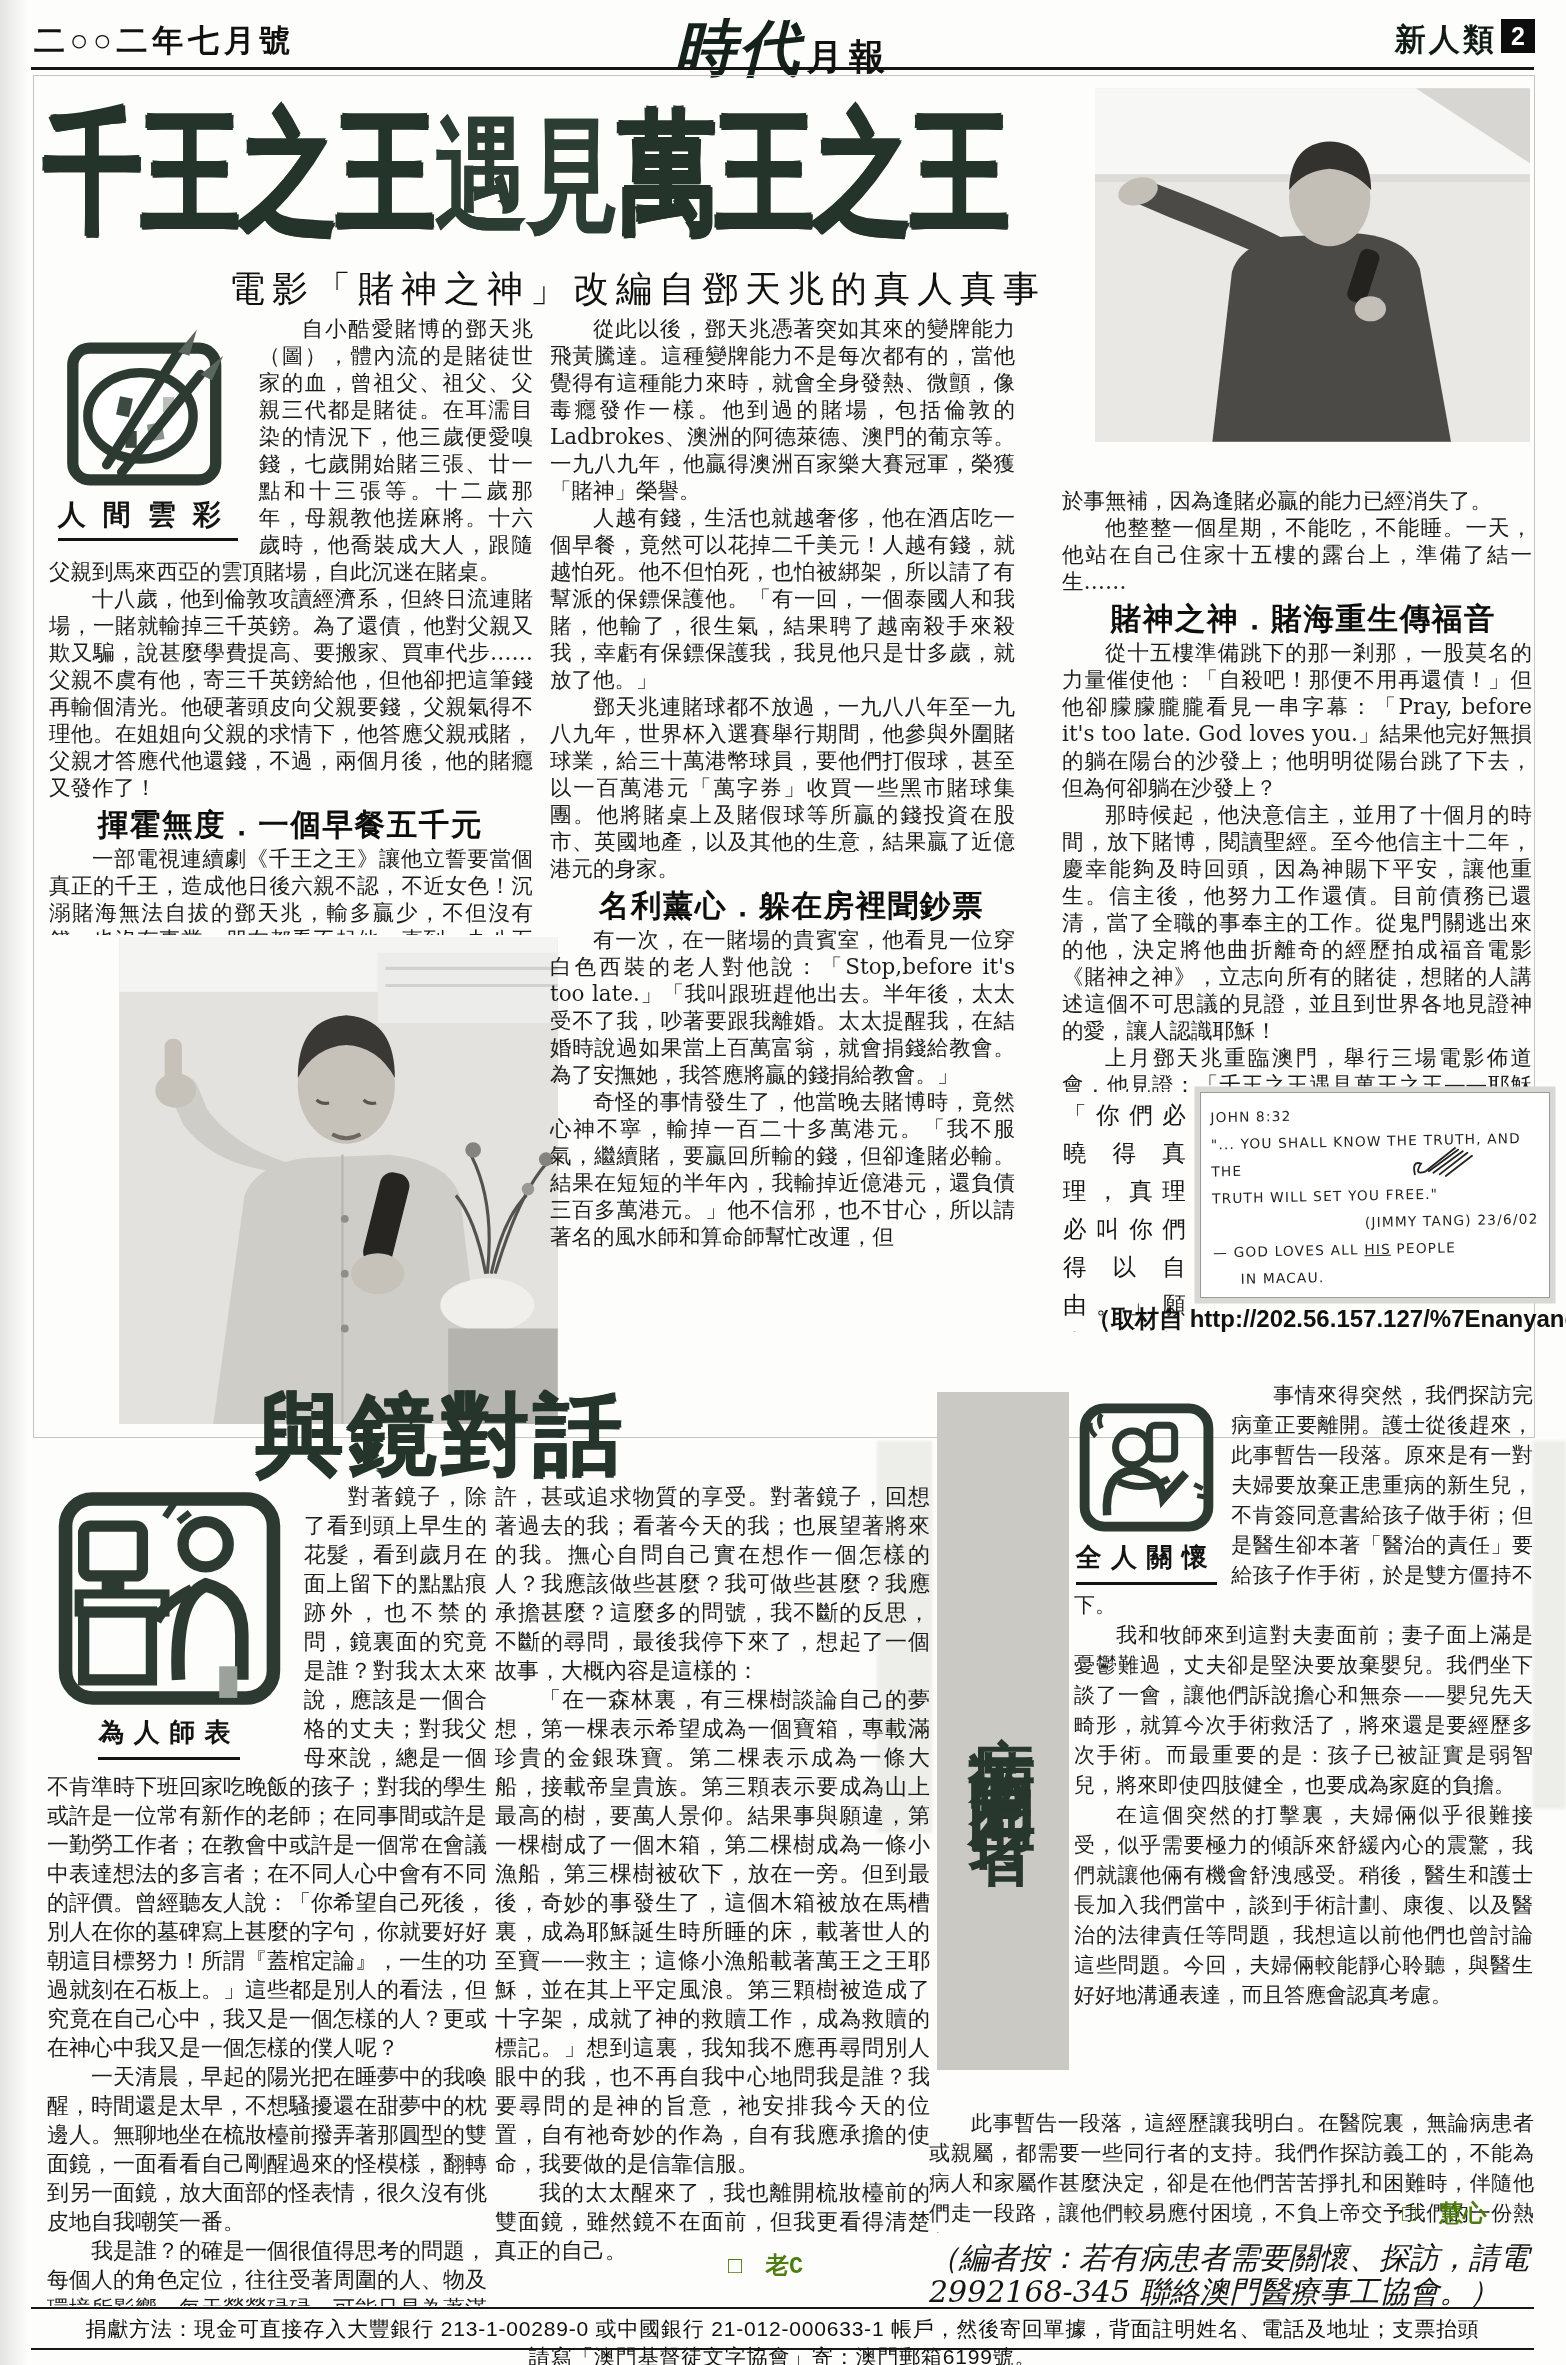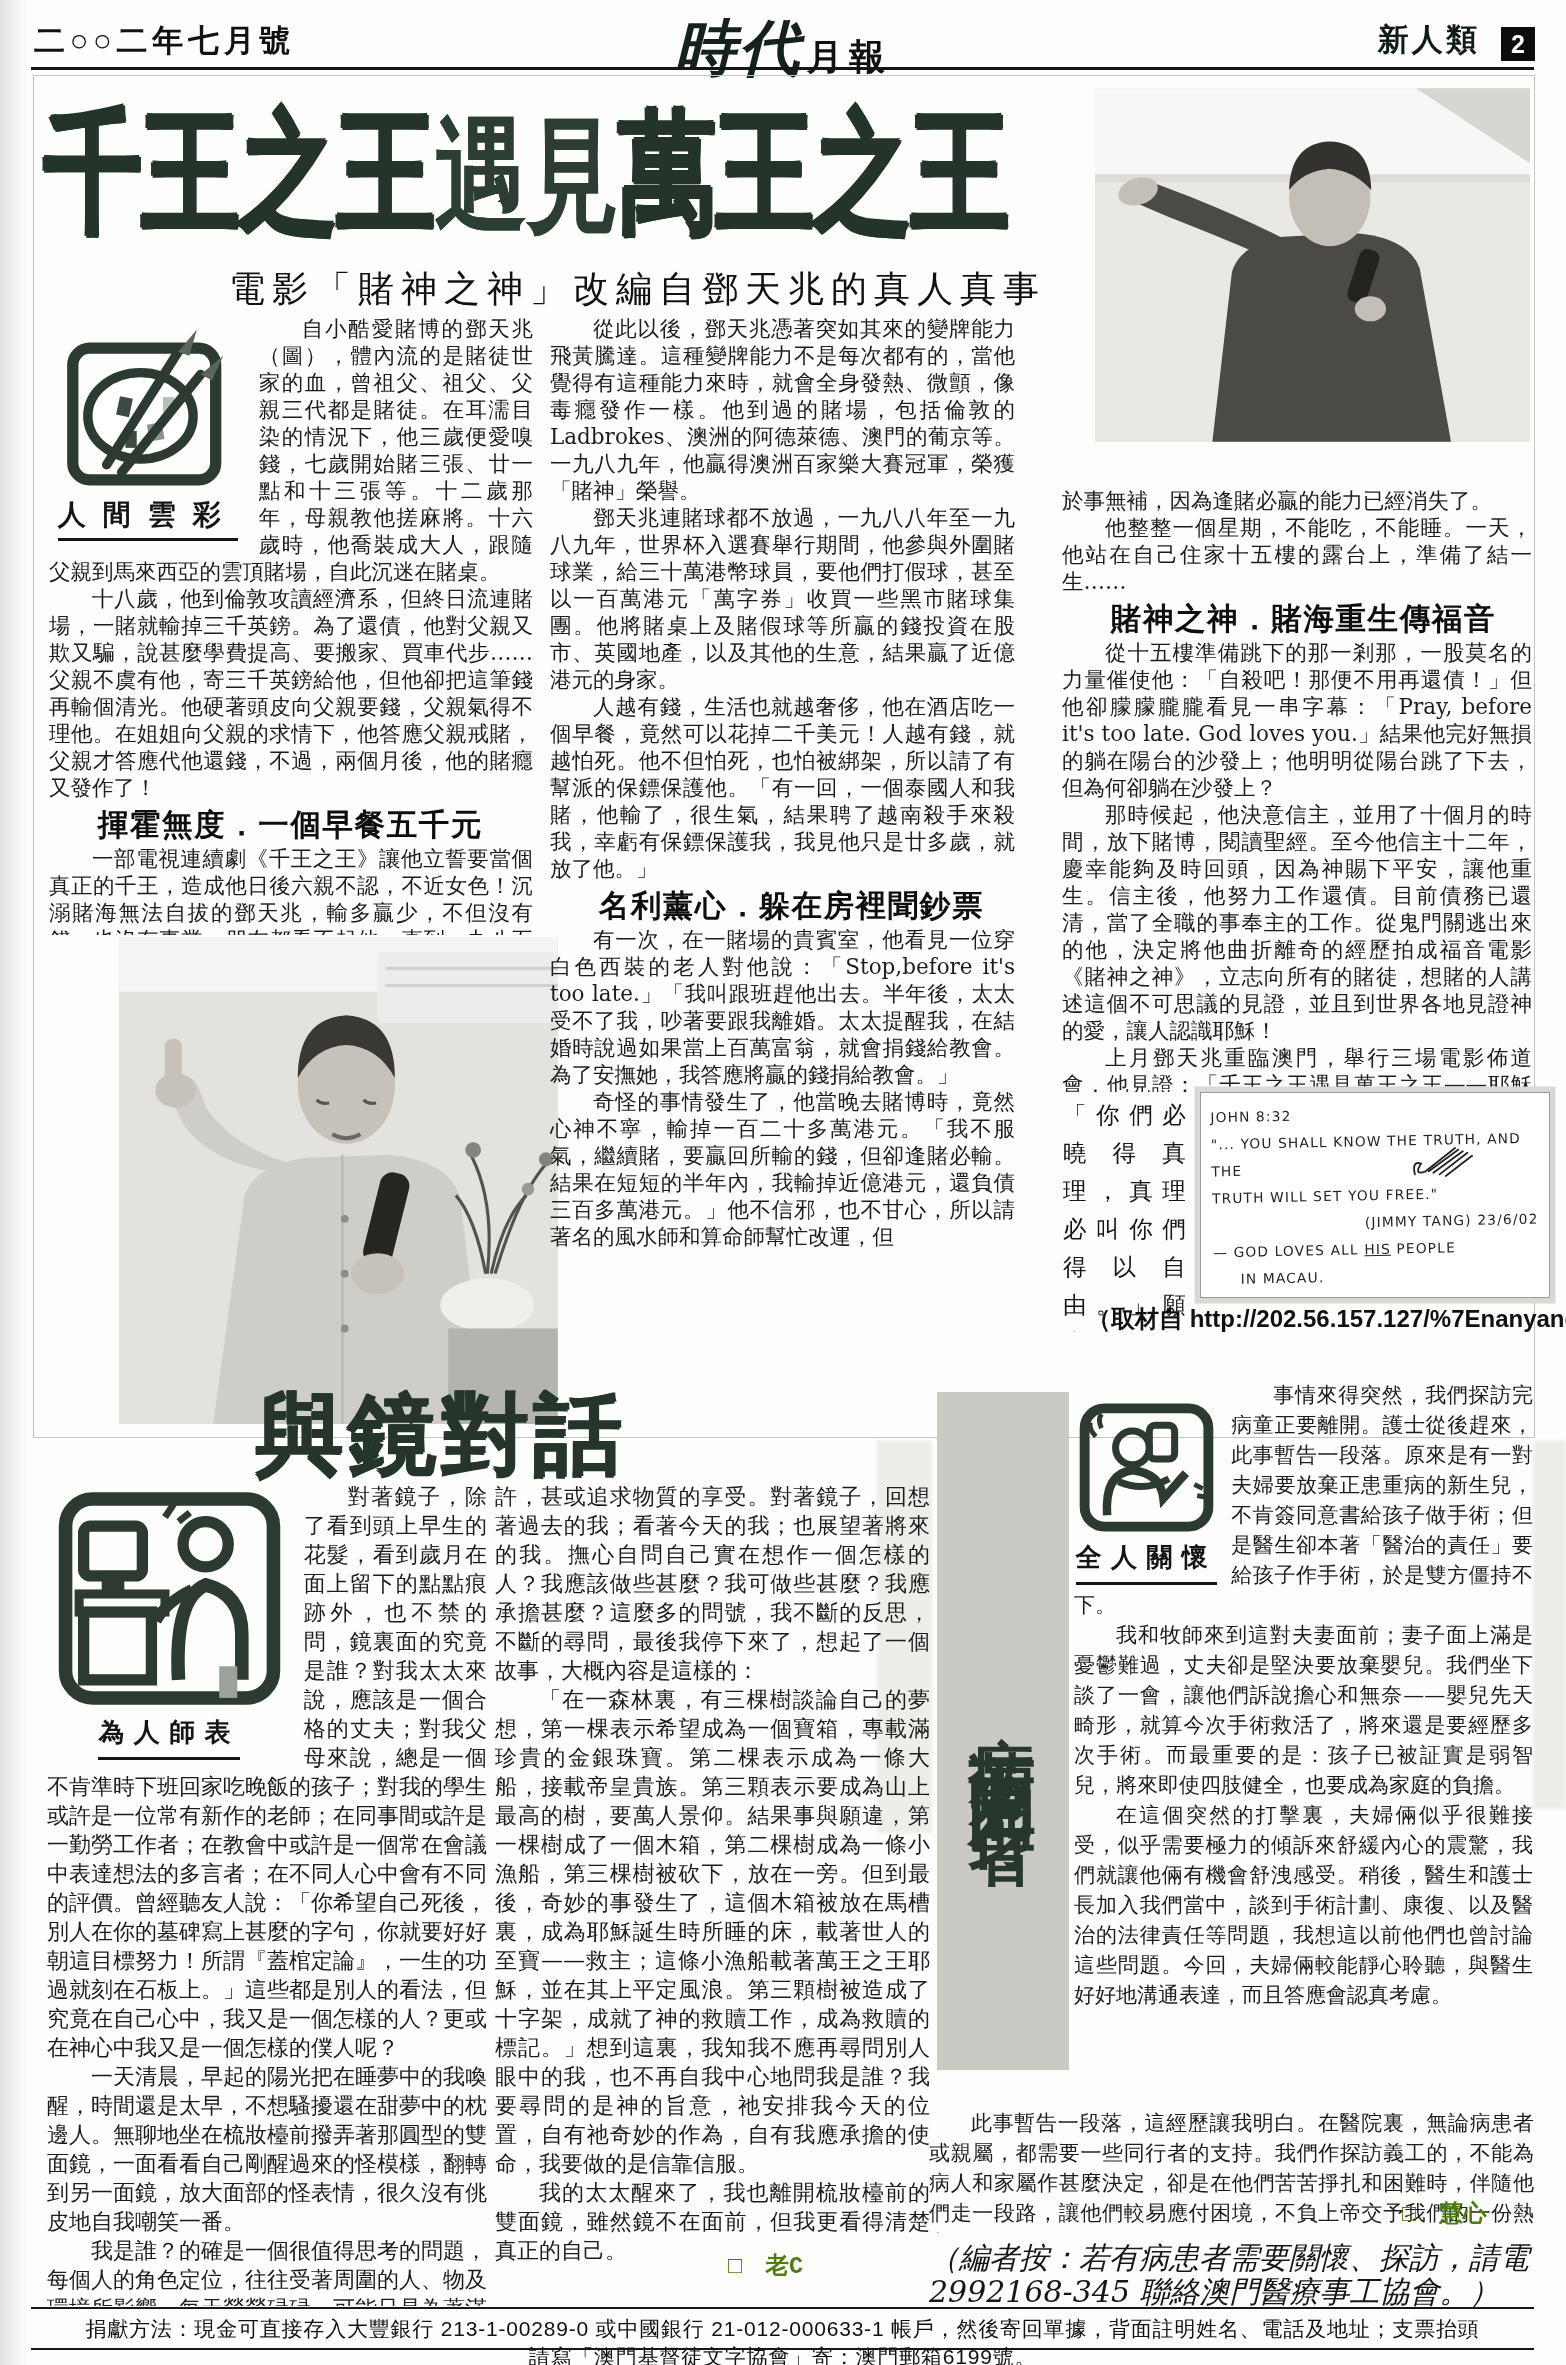--- a/index.html
+++ b/index.html
@@ -8,21 +8,21 @@
   .abs{position:absolute;}
   .scan-left{position:absolute;left:0;top:0;width:28px;height:2366px;
              background:linear-gradient(90deg,rgba(0,0,0,.10),rgba(0,0,0,0));}
   .scan-blot{position:absolute;background:rgba(120,120,115,.12);filter:blur(1.6px);}
   
   .hdr-date{left:34px;top:20.4px;font-family:"Liberation Sans",sans-serif;font-weight:700;
             font-size:31px;letter-spacing:4.7px;color:#111;}
   .masthead{left:50%;top:7.8px;transform:translateX(-50%);white-space:nowrap;}
   .mast-main{font-size:61px;font-weight:900;font-style:italic;color:#14221b;letter-spacing:3.1px;}
   .mast-sub{font-family:"Liberation Sans",sans-serif;font-weight:700;font-size:36px;color:#111;letter-spacing:6.3px;}
-  .hdr-right{right:31px;top:19px;display:flex;align-items:flex-end;gap:21px;margin-left:8px;}
+  .hdr-right{right:31px;top:19px;display:flex;align-items:flex-start;gap:4px;margin-left:8px;}
   .hdr-section{font-family:"Liberation Sans",sans-serif;font-weight:900;font-size:31px;letter-spacing:3.1px;color:#101b15;}
   .pagenum{width:34px;height:34px;background:#0d0d0d;color:#fff;display:flex;align-items:center;
            justify-content:center;font-family:"Liberation Sans",sans-serif;font-weight:700;font-size:25px;}
   .hdr-rule{left:31px;top:67px;width:1503px;height:3.1px;background:#161616;}
   .main-box{left:33px;top:75px;width:1500px;height:1361px;border:0.8px solid #c4c4c0;}
   
   .headline{left:44px;top:85px;transform:scaleX(.74);transform-origin:left top;white-space:nowrap;
             color:#24342b;}
   .hl-heavy{font-family:"Liberation Sans",sans-serif;font-weight:900;font-size:132px;
             text-shadow:2.3px 0 currentColor,-2.3px 0 currentColor,0 2.3px currentColor,0 -2.3px currentColor,1.6px 1.6px currentColor;}
@@ -172,22 +172,22 @@
       <circle cx="452" cy="272" r="10" fill="#85837e"></circle>
       <circle cx="545" cy="284" r="9" fill="#85837e"></circle>
       <circle cx="522" cy="322" r="8" fill="#9a9893"></circle>
       <ellipse cx="470" cy="470" rx="60" ry="34" fill="#f0efec"></ellipse>
       <rect x="420" y="500" width="140" height="122" fill="#b5b3ae"></rect>
     </svg>
   </div>
 
   <div class="abs a1col" style="left:550px;top:315px;width:465px;height:1106px;">
     <p>從此以後，鄧天兆憑著突如其來的變牌能力飛黃騰達。這種變牌能力不是每次都有的，當他覺得有這種能力來時，就會全身發熱、微顫，像毒癮發作一樣。他到過的賭場，包括倫敦的Ladbrokes、澳洲的阿德萊德、澳門的葡京等。一九八九年，他贏得澳洲百家樂大賽冠軍，榮獲「賭神」榮譽。</p>
+    <p>人越有錢，生活也就越奢侈，他在酒店吃一個早餐，竟然可以花掉二千美元！人越有錢，就越怕死。他不但怕死，也怕被綁架，所以請了有幫派的保鏢保護他。「有一回，一個泰國人和我賭，他輸了，很生氣，結果聘了越南殺手來殺我，幸虧有保鏢保護我，我見他只是廿多歲，就放了他。」</p>
     <p>鄧天兆連賭球都不放過，一九八八年至一九八九年，世界杯入選賽舉行期間，他參與外圍賭球業，給三十萬港幣球員，要他們打假球，甚至以一百萬港元「萬字券」收買一些黑市賭球集團。他將賭桌上及賭假球等所贏的錢投資在股市、英國地產，以及其他的生意，結果贏了近億港元的身家。</p>
-    <p>人越有錢，生活也就越奢侈，他在酒店吃一個早餐，竟然可以花掉二千美元！人越有錢，就越怕死。他不但怕死，也怕被綁架，所以請了有幫派的保鏢保護他。「有一回，一個泰國人和我賭，他輸了，很生氣，結果聘了越南殺手來殺我，幸虧有保鏢保護我，我見他只是廿多歲，就放了他。」</p>
     <div class="colhead">名利薰心．躲在房裡聞鈔票</div>
     <p>有一次，在一賭場的貴賓室，他看見一位穿白色西裝的老人對他說：「Stop,before it's too late.」「我叫跟班趕他出去。半年後，太太受不了我，吵著要跟我離婚。太太提醒我，在結婚時說過如果當上百萬富翁，就會捐錢給教會。為了安撫她，我答應將贏的錢捐給教會。」</p>
     <p>奇怪的事情發生了，他當晚去賭博時，竟然心神不寧，輸掉一百二十多萬港元。「我不服氣，繼續賭，要贏回所輸的錢，但卻逢賭必輸。結果在短短的半年內，我輸掉近億港元，還負債三百多萬港元。」他不信邪，也不甘心，所以請著名的風水師和算命師幫忙改運，但</p>
   </div>
 
   <div class="abs a1col" style="left:1062px;top:487px;width:470px;height:605px;">
     <p class="noind">於事無補，因為逢賭必贏的能力已經消失了。</p>
     <p>他整整一個星期，不能吃，不能睡。一天，他站在自己住家十五樓的露台上，準備了結一生……</p>
     <div class="colhead">賭神之神．賭海重生傳福音</div>
     <p>從十五樓準備跳下的那一剎那，一股莫名的力量催使他：「自殺吧！那便不用再還債！」但他卻朦朦朧朧看見一串字幕：「Pray, before it's too late. God loves you.」結果他完好無損的躺在陽台的沙發上；他明明從陽台跳了下去，但為何卻躺在沙發上？</p>

